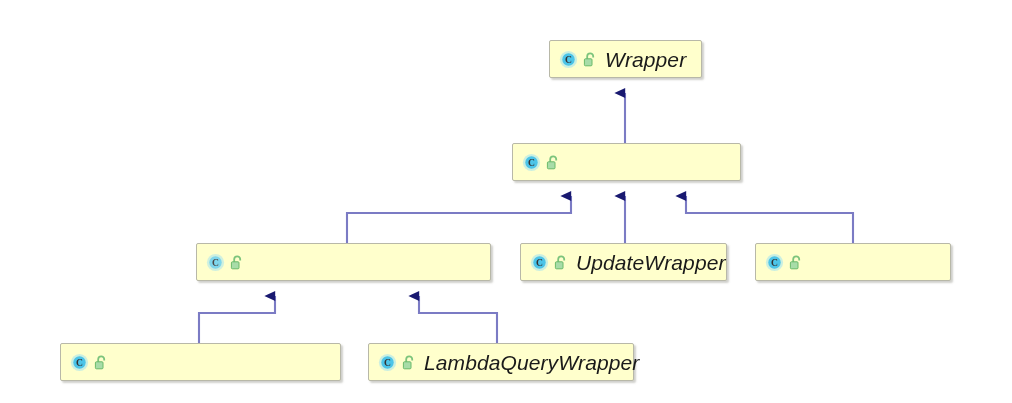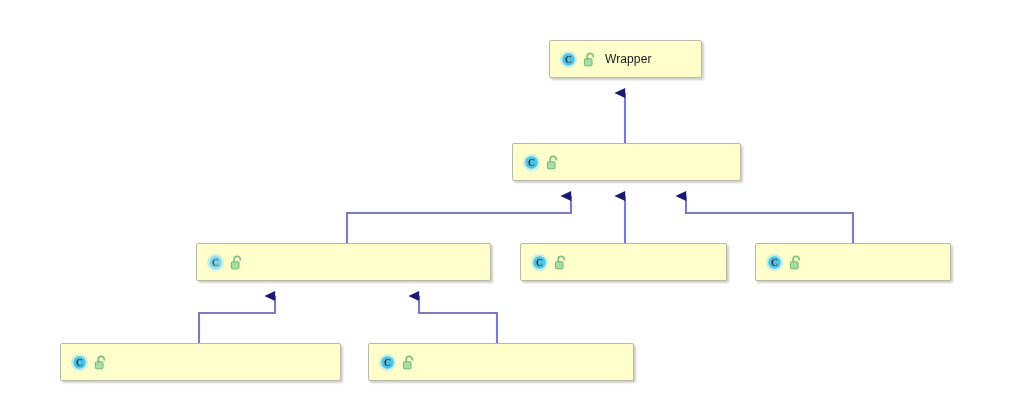--- a/index.html
+++ b/index.html
@@ -49,25 +49,26 @@
     margin-right: 5px;
   }
   .icon-lock {
     width: 13px;
     height: 15px;
     flex: 0 0 13px;
     position: relative;
     margin-right: 9px;
   }
   .node-label {
-    font-size: 12px;
+    font-size: 21px;
     color: #1a1a1a;
     white-space: nowrap;
     letter-spacing: 0.1px;
     line-height: 1;
+    font-style: italic;
   }
 </style>
 </head>
 <body>
 
 <div id="diagram">
 
   <svg id="edges" viewBox="0 0 1012 403" width="1012" height="403" xmlns="http://www.w3.org/2000/svg">
     <defs>
       <marker id="uml-arrow" viewBox="0 0 12 12" refX="6" refY="11.2" markerWidth="12" markerHeight="12" orient="auto-start-reverse" markerUnits="userSpaceOnUse">
@@ -155,20 +156,21 @@
           <text x="9.5" y="13.4" text-anchor="middle" font-family="'Liberation Serif', serif" font-size="9.6" font-weight="bold" fill="#333333">C</text>
         </svg>
       </span>
       <span class="icon-lock">
         <svg viewBox="0 0 13 15" width="13" height="15" xmlns="http://www.w3.org/2000/svg">
           <path d="M 4.2 7 L 4.2 4.3 A 3 3 0 0 1 10.2 4.3 L 10.2 5.6" fill="none" stroke="#7cc47c" stroke-width="1.8"></path>
           <rect x="1.4" y="6.8" width="7.6" height="7" rx="1" fill="#a8dca8" stroke="#6aba6a" stroke-width="1"></rect>
         </svg>
       </span>
     </span>
+    <span class="node-label">UpdateWrapper</span>
   </div>
 
   <div class="node" style="left:755px; top:243px; width:196px;">
     <span class="glyphs">
       <span class="icon-class">
         <svg viewBox="0 0 19 19" width="19" height="19" xmlns="http://www.w3.org/2000/svg">
           <circle cx="9.5" cy="9.5" r="8.6" fill="#9fe2f2" opacity="0.55"></circle>
           <circle cx="9.5" cy="9.5" r="6.2" fill="#4cc4e8"></circle>
           <text x="9.5" y="13.4" text-anchor="middle" font-family="'Liberation Serif', serif" font-size="9.6" font-weight="bold" fill="#333333">C</text>
         </svg>
@@ -209,15 +211,16 @@
           <text x="9.5" y="13.4" text-anchor="middle" font-family="'Liberation Serif', serif" font-size="9.6" font-weight="bold" fill="#333333">C</text>
         </svg>
       </span>
       <span class="icon-lock">
         <svg viewBox="0 0 13 15" width="13" height="15" xmlns="http://www.w3.org/2000/svg">
           <path d="M 4.2 7 L 4.2 4.3 A 3 3 0 0 1 10.2 4.3 L 10.2 5.6" fill="none" stroke="#7cc47c" stroke-width="1.8"></path>
           <rect x="1.4" y="6.8" width="7.6" height="7" rx="1" fill="#a8dca8" stroke="#6aba6a" stroke-width="1"></rect>
         </svg>
       </span>
     </span>
+    <span class="node-label">LambdaQueryWrapper</span>
   </div>
 
 </div>
 
 </body></html>

